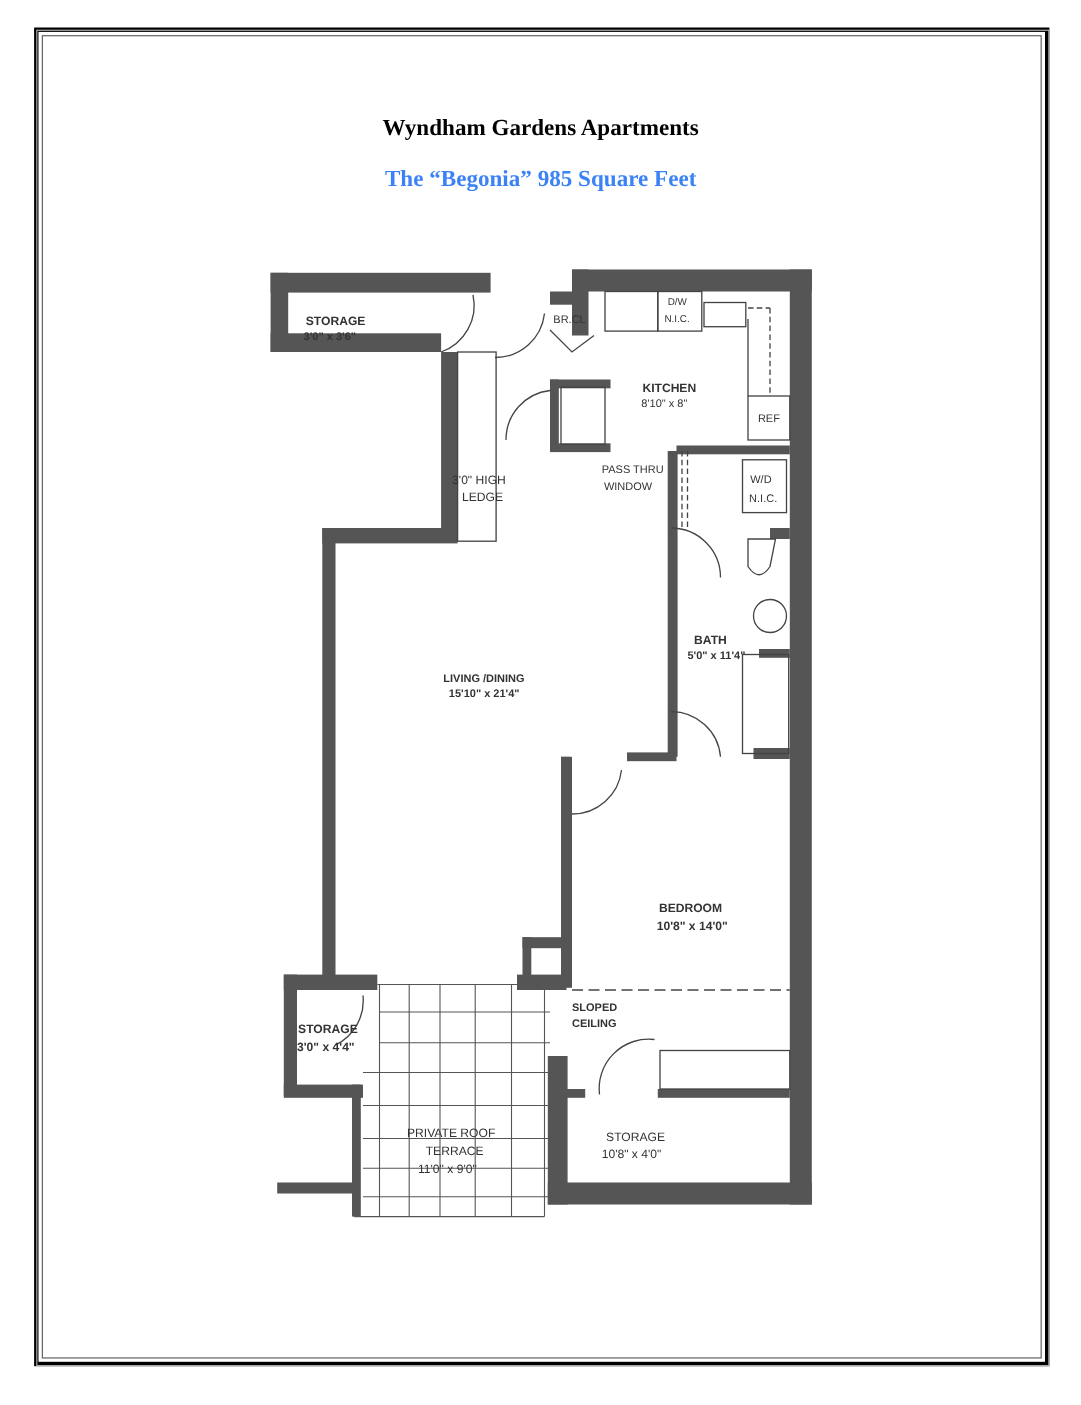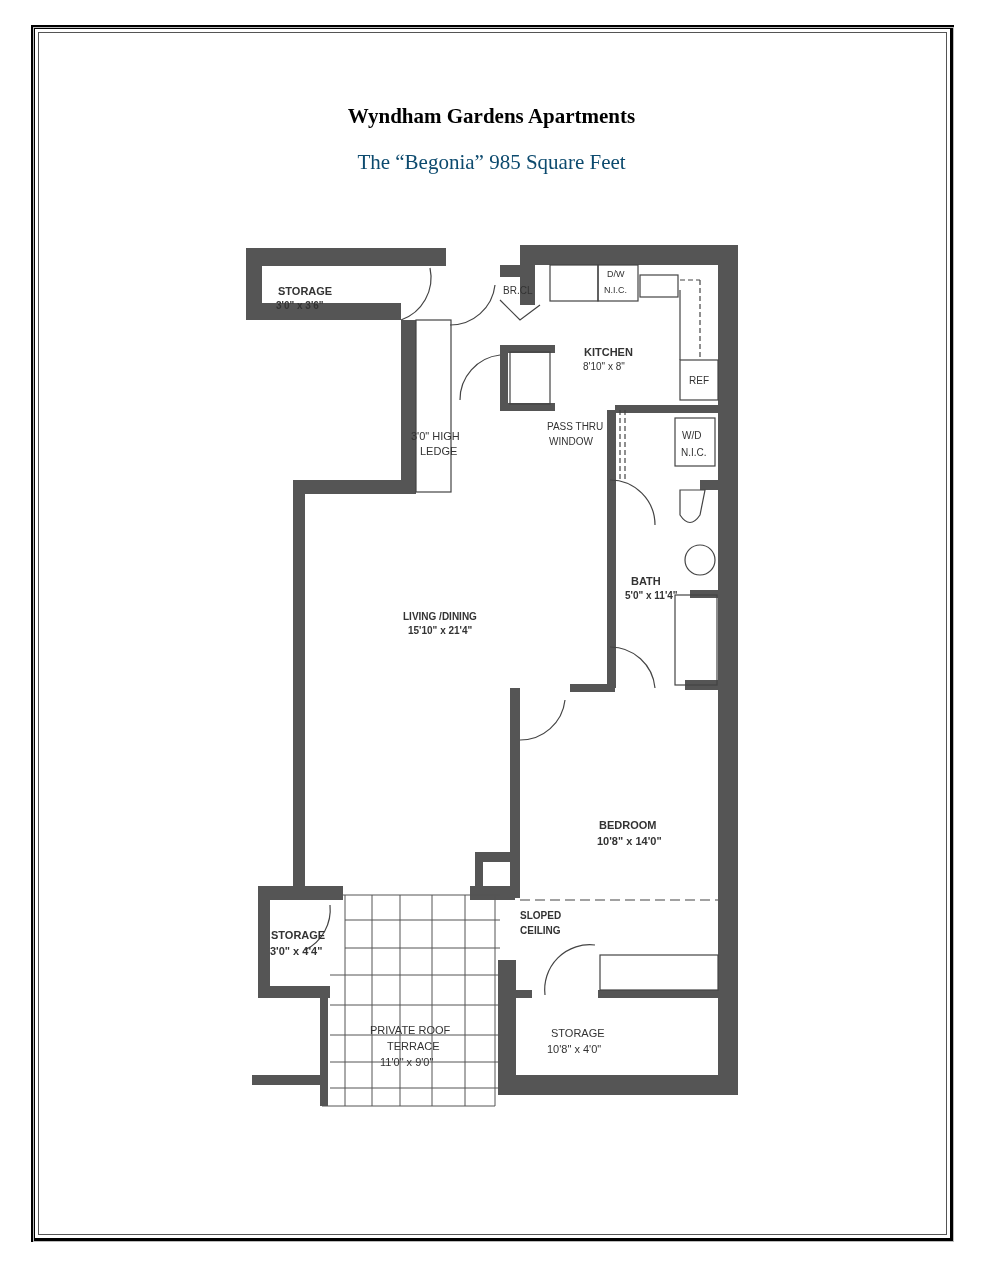--- a/index.html
+++ b/index.html
@@ -1,21 +1,21 @@
 <!DOCTYPE html>
 <html><head>
 <meta charset="utf-8">
 <style>
   html, body { margin:0; padding:0; background:#fff; }
   body { width:983px; height:1277px; position:relative; overflow:hidden; font-family:"Liberation Serif", serif; }
   .frame-outer { position:absolute; left:31px; top:25px; width:923px; height:1217px; border:4px solid #000; box-sizing:border-box; }
   .frame-inner { position:absolute; left:38px; top:32px; width:909px; height:1203px; border:1px solid #555; box-sizing:border-box; }
   .frame-line { position:absolute; left:33px; top:27px; width:921px; height:1215px; border:1px solid #bbb; box-sizing:border-box; }
   .title { position:absolute; left:0; width:983px; top:104px; text-align:center; font-weight:bold; font-size:21px; color:#000; }
-  .subtitle { position:absolute; left:0; width:983px; top:150px; text-align:center; font-size:21px; color:#0c4a6e; }
+  .subtitle { position:absolute; left:0; width:983px; top:150px; text-align:center; font-size:21px; color:#3b82f6;font-weight:bold; }
   svg.plan { position:absolute; left:0; top:0; }
   .lbl { font-family:"Liberation Sans", sans-serif; fill:#333; }
   .lblb { font-family:"Liberation Sans", sans-serif; fill:#333; font-weight:bold; }
 </style>
 </head>
 <body>
 
 <div class="frame-outer"></div>
 <div class="frame-line"></div>
 <div class="frame-inner"></div>

